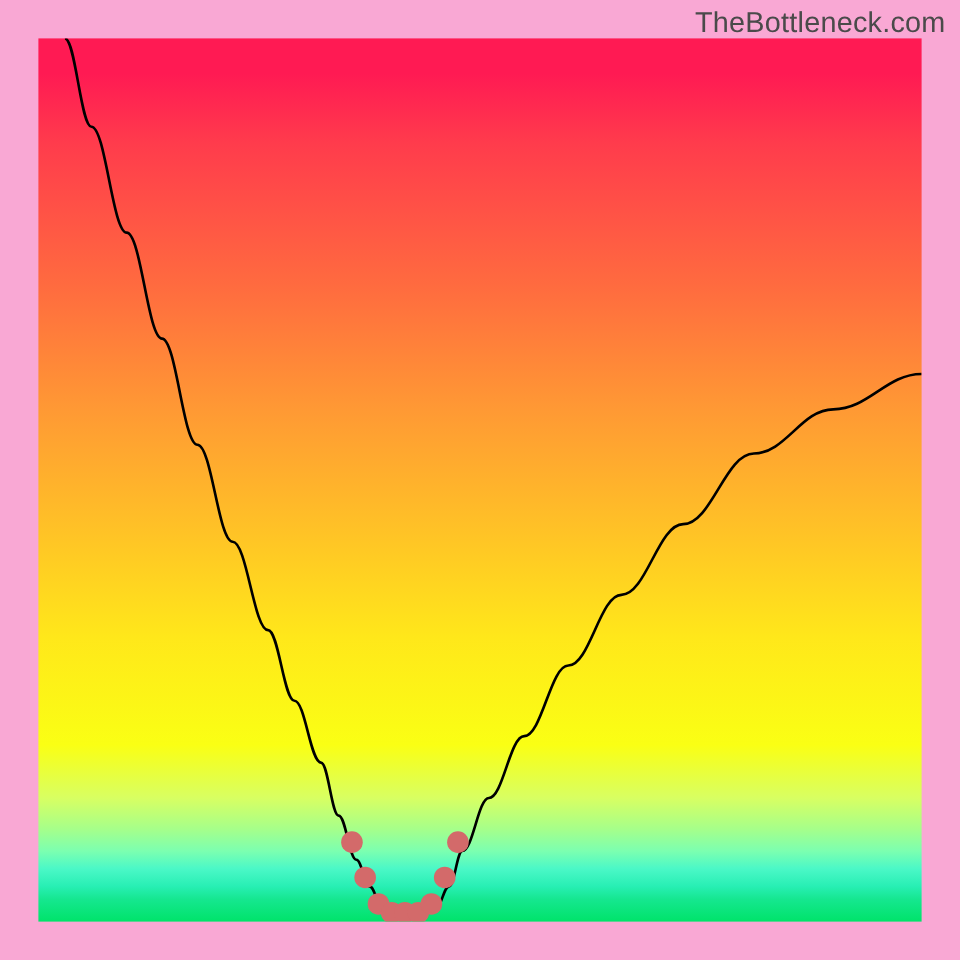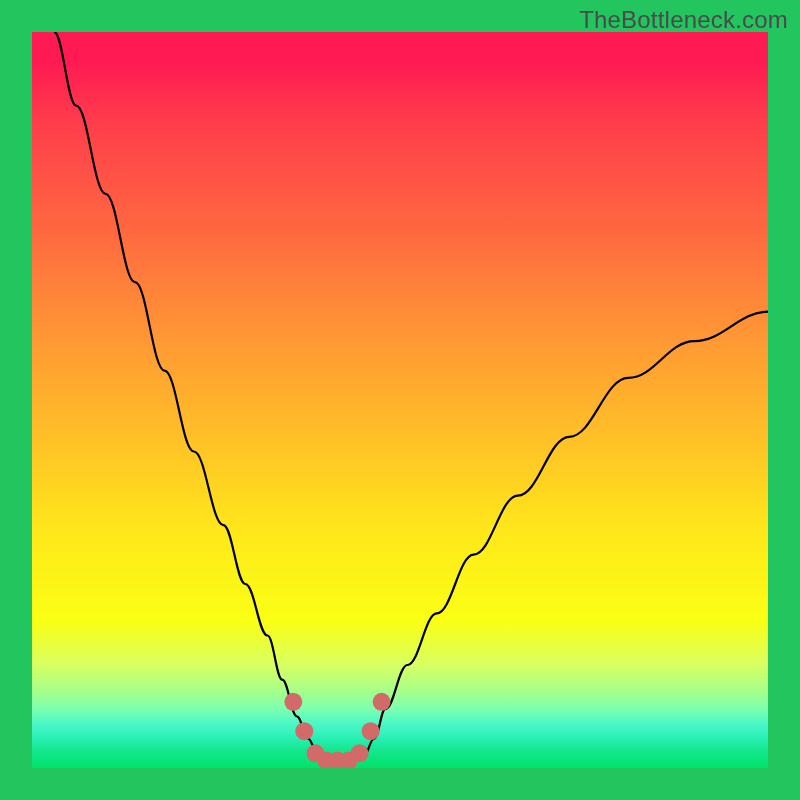--- a/index.html
+++ b/index.html
@@ -10,21 +10,21 @@
     overflow: hidden;
     background: #000;
     font-family: Arial, Helvetica, sans-serif;
   }
   .frame {
     position: absolute;
     top: 0;
     left: 0;
     width: 800px;
     height: 800px;
-    background: #22c55e;
+    background: #f9a8d4;
   }
   .plot {
     position: absolute;
     top: 32px;
     left: 32px;
     width: 736px;
     height: 736px;
     background: linear-gradient(to bottom,
       #ff1a53 0%,
       #ff1a53 4%,

